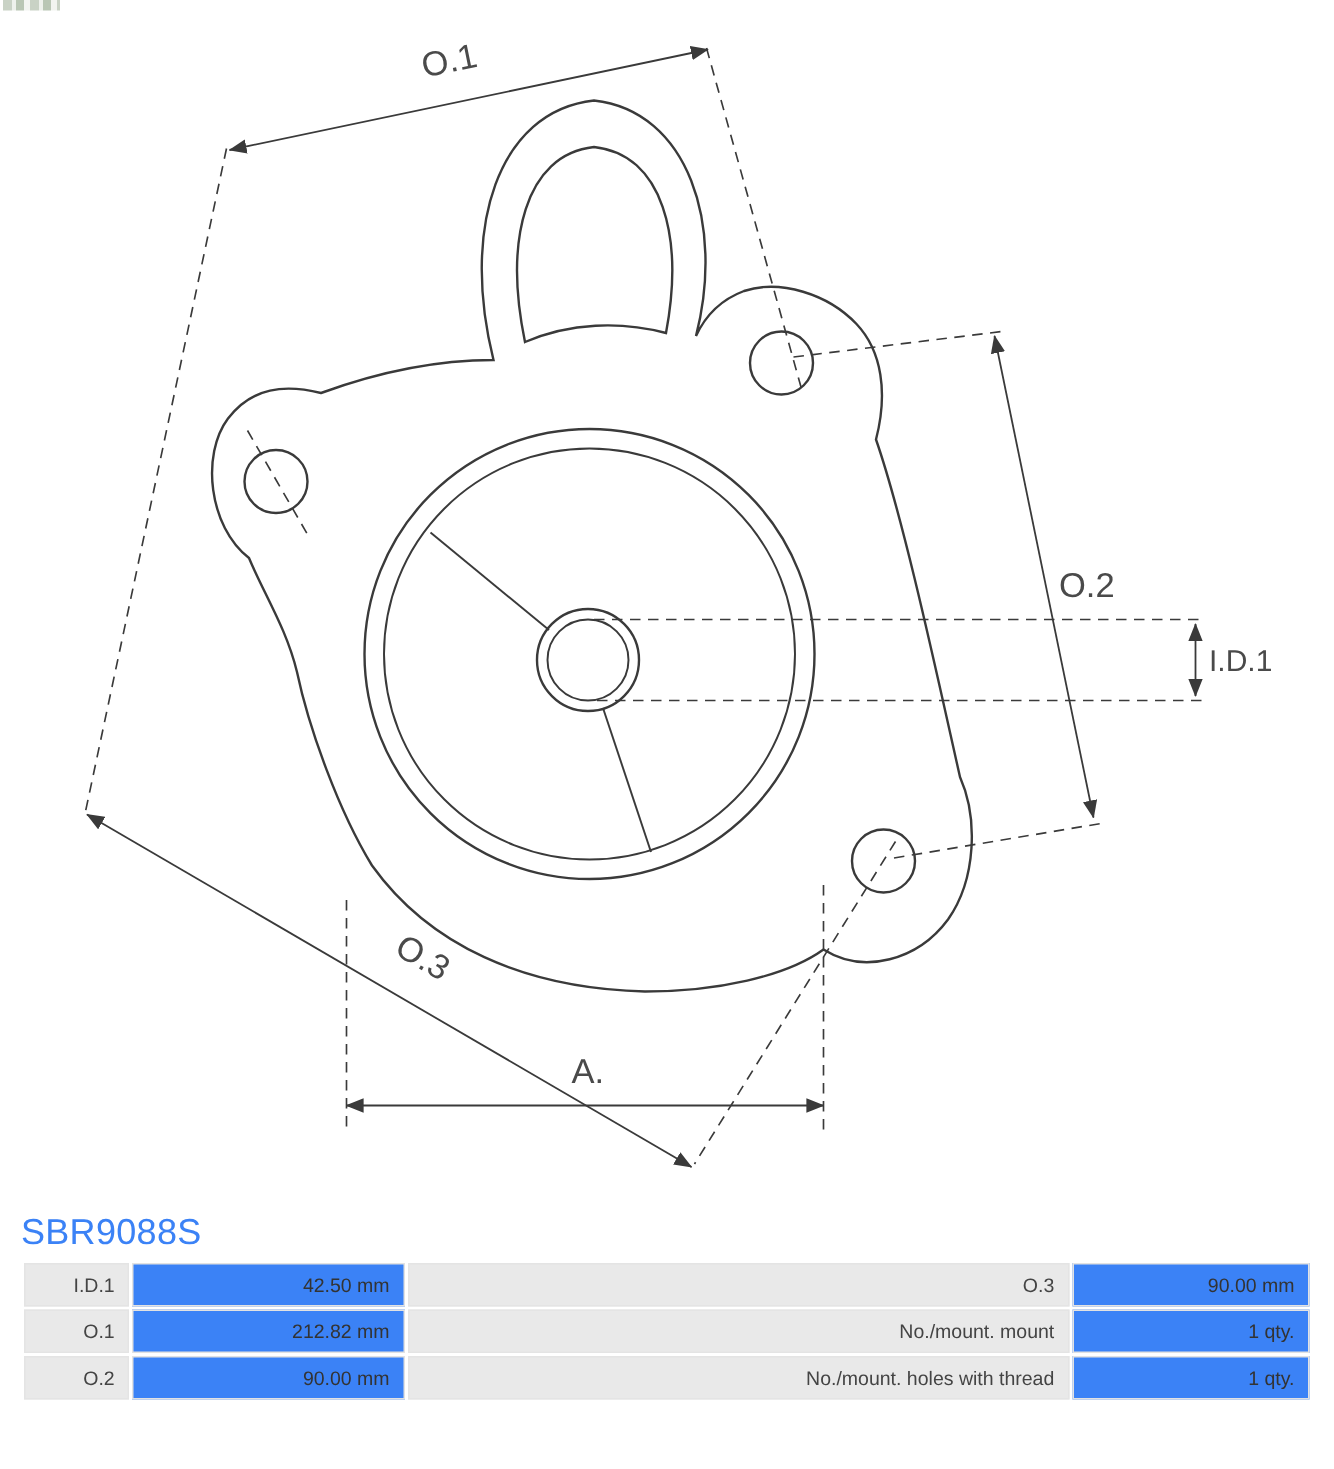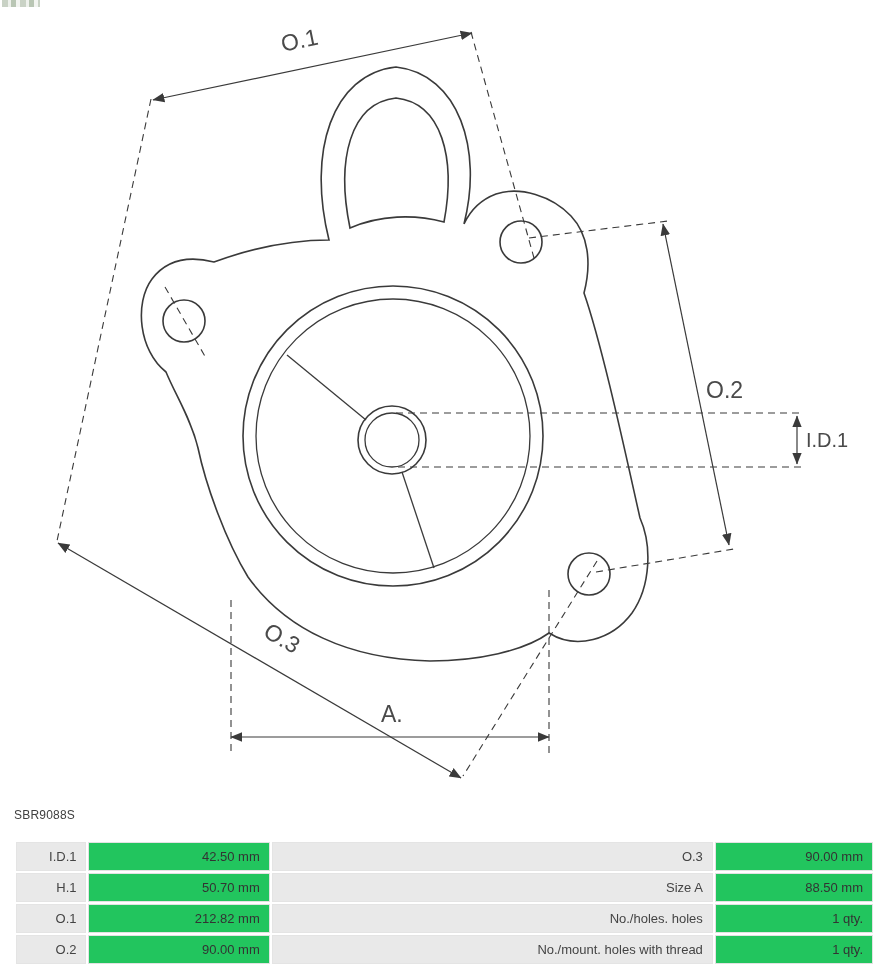--- a/index.html
+++ b/index.html
@@ -4,28 +4,28 @@
 <style>
   * { margin:0; padding:0; box-sizing:border-box; }
   body { background:#fff; font-family:"Liberation Sans", sans-serif; }
   .page { position:relative; width:889px; height:979px; background:#fff; overflow:hidden; }
 
   .edge-artifact { position:absolute; top:0; left:2px; width:38px; height:7px;
     background:repeating-linear-gradient(90deg,#c9d2c5 0 6px,#eef1ec 6px 9px,#b9c6b4 9px 14px,#f2f4f0 14px 18px); }
 
   .drawing-wrap { position:absolute; top:0; left:0; width:889px; height:800px; }
 
-  .part-number { position:absolute; top:808px; left:14px; font-size:12px; color:#404040;
+  .part-number { position:absolute; top:808px; left:14px; font-size:24px; color:#3b82f6;
     letter-spacing:0.2px; cursor:pointer; }
 
   table.specs { position:absolute; top:840px; left:14px; width:861px; table-layout:fixed;
     border-collapse:separate; border-spacing:2px; font-size:13px; }
   table.specs td { height:29px; padding:0 9px; text-align:right; vertical-align:middle; white-space:nowrap; overflow:hidden; }
   td.lbl { background:#e9e9e9; color:#444; border:1px solid #e4e4e4; }
-  td.val { background:#22c55e; color:#333; border:1px solid #e2e2e2;margin-top:24px; }
+  td.val { background:#3b82f6; color:#333; border:1px solid #e2e2e2;margin-top:24px; }
   .c0 { width:70px; } .c1 { width:180px; } .c2 { width:438px; } .c3 { width:157px; }
 
   svg .solid { stroke:#3a3a3a; stroke-width:1.6; fill:none; }
   svg .thin  { stroke:#3a3a3a; stroke-width:1.3; fill:none; }
   svg .dash  { stroke:#3a3a3a; stroke-width:1.1; fill:none; stroke-dasharray:7 5; }
   svg .dim   { stroke:#3a3a3a; stroke-width:1.2; fill:none; }
   svg .white { fill:#ffffff; }
   svg text   { fill:#4a4a4a; font-family:"Liberation Sans", sans-serif; }
 </style>
 </head>
@@ -116,29 +116,23 @@
 
   <table class="specs">
     <tbody>
         <tr>
       <td class="lbl c0">I.D.1</td>
       <td class="val c1">42.50 mm</td>
       <td class="lbl c2">O.3</td>
       <td class="val c3">90.00 mm</td>
     </tr>
     <tr>
-      <td class="lbl c0">H.1</td>
-      <td class="val c1">50.70 mm</td>
-      <td class="lbl c2">Size A</td>
-      <td class="val c3">88.50 mm</td>
-    </tr>
-    <tr>
       <td class="lbl c0">O.1</td>
       <td class="val c1">212.82 mm</td>
-      <td class="lbl c2">No./holes. holes</td>
+      <td class="lbl c2">No./mount. mount</td>
       <td class="val c3">1 qty.</td>
     </tr>
     <tr>
       <td class="lbl c0">O.2</td>
       <td class="val c1">90.00 mm</td>
       <td class="lbl c2">No./mount. holes with thread</td>
       <td class="val c3">1 qty.</td>
     </tr>
   </tbody>
     </table>

